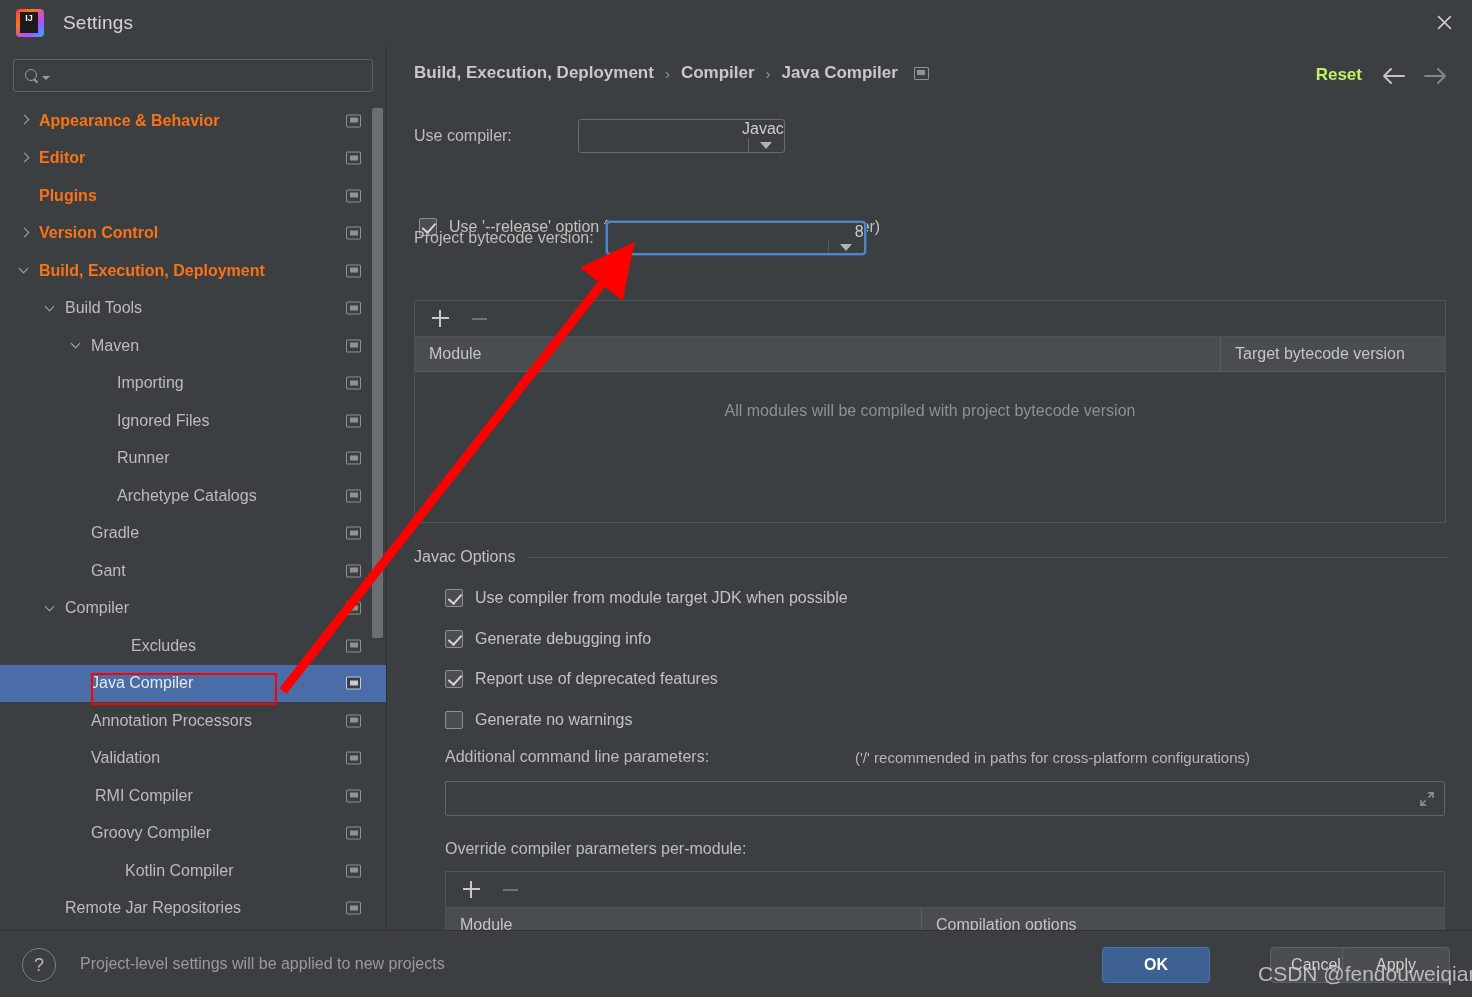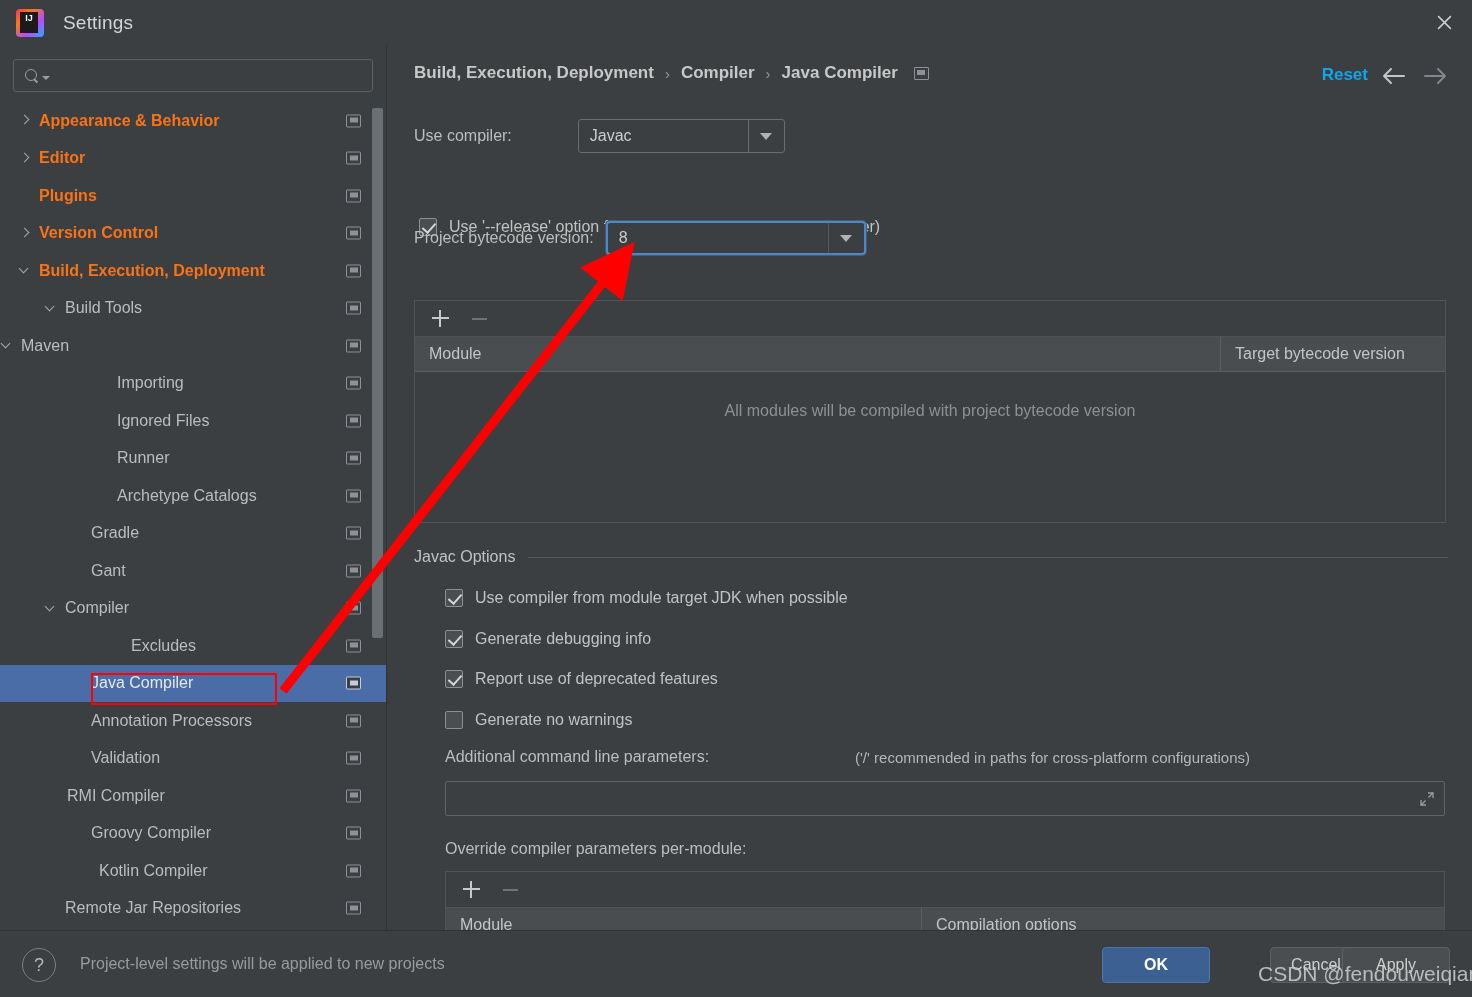--- a/index.html
+++ b/index.html
@@ -137,37 +137,37 @@
   .breadcrumb .sep { font-weight: normal; color: #9a9a9a; font-size: 15px; }
   .breadcrumb .bcicon {
     width: 15px; height: 13px; border: 1.4px solid #8e9296; border-radius: 1px;
     position: relative; margin-left: 5px;
   }
   .breadcrumb .bcicon::after {
     content: ""; position: absolute; left: 2.5px; top: 2.5px;
     width: 8px; height: 5px; background: #8e9296;
   }
   .reset-link {
-    position: absolute; right: 104px; top: 20px;
-    font-size: 17px; font-weight: bold; color: #0ea5e9;
+    position: absolute; right: 110px; top: 20px;
+    font-size: 17px; font-weight: bold; color: #bef264;
   }
   .nav-arrow {
     position: absolute; top: 20px; width: 26px; height: 24px;
   }
   .nav-arrow.back { right: 66px; }
   .nav-arrow.fwd  { right: 23px; }
   .nav-arrow svg { width: 26px; height: 22px; }
 
   .row { position: absolute; display: flex; align-items: center; }
   .lbl { font-size: 16px; color: #bdbdbd; }
 
   .combo {
     height: 34px; border: 1px solid #6a6d6f; border-radius: 3px;
-    background: #3c3f41; display: flex; align-items: center;
-    color: #cdcdcd; font-size: 16px; padding-left: 11px; position: relative;
+    background: #3c3f41; display: flex; align-items: flex-end;
+    color: #cdcdcd; font-size: 16px; padding-left: 11px; position: relative; flex-direction: column;
   }
   .combo .cval { flex: 1; }
   .combo .cbtn {
     width: 36px; height: 100%; display: flex; align-items: center; justify-content: center;
     border-left: 1px solid #6a6d6f;
   }
   .combo .cbtn::after {
     content: ""; width: 0; height: 0;
     border-left: 6px solid transparent; border-right: 6px solid transparent;
     border-top: 7px solid #b0b3b5;
@@ -313,21 +313,21 @@
         <div class="tree-row bold" style="padding-left: 18px;">
           <span class="arrow down"></span>
           <span class="label">Build, Execution, Deployment</span>
           <span class="endicon"></span>
         </div>
         <div class="tree-row" style="padding-left: 44px;">
           <span class="arrow down"></span>
           <span class="label">Build Tools</span>
           <span class="endicon"></span>
         </div>
-        <div class="tree-row" style="">
+        <div class="tree-row" style="padding-left: 70px;">
           <span class="arrow down"></span>
           <span class="label">Maven</span>
           <span class="endicon"></span>
         </div>
         <div class="tree-row" style="padding-left: 96px;">
           <span class="arrow"></span>
           <span class="label">Importing</span>
           <span class="endicon"></span>
         </div>
         <div class="tree-row" style="padding-left: 96px;">
@@ -373,31 +373,31 @@
         <div class="tree-row" style="padding-left: 70px;">
           <span class="arrow"></span>
           <span class="label">Annotation Processors</span>
           <span class="endicon"></span>
         </div>
         <div class="tree-row" style="padding-left: 70px;">
           <span class="arrow"></span>
           <span class="label">Validation</span>
           <span class="endicon"></span>
         </div>
-        <div class="tree-row" style="padding-left: 46px;">
+        <div class="tree-row" style="padding-left: 46px; margin-left: 28px;">
           <span class="arrow"></span>
           <span class="label">RMI Compiler</span>
           <span class="endicon"></span>
         </div>
         <div class="tree-row" style="padding-left: 70px;">
           <span class="arrow"></span>
           <span class="label">Groovy Compiler</span>
           <span class="endicon"></span>
         </div>
-        <div class="tree-row" style="padding-left: 78px;">
+        <div class="tree-row" style="padding-left: 104px;">
           <span class="arrow"></span>
           <span class="label">Kotlin Compiler</span>
           <span class="endicon"></span>
         </div>
         <div class="tree-row" style="padding-left: 44px;">
           <span class="arrow"></span>
           <span class="label">Remote Jar Repositories</span>
           <span class="endicon"></span>
         </div>
       </div>

